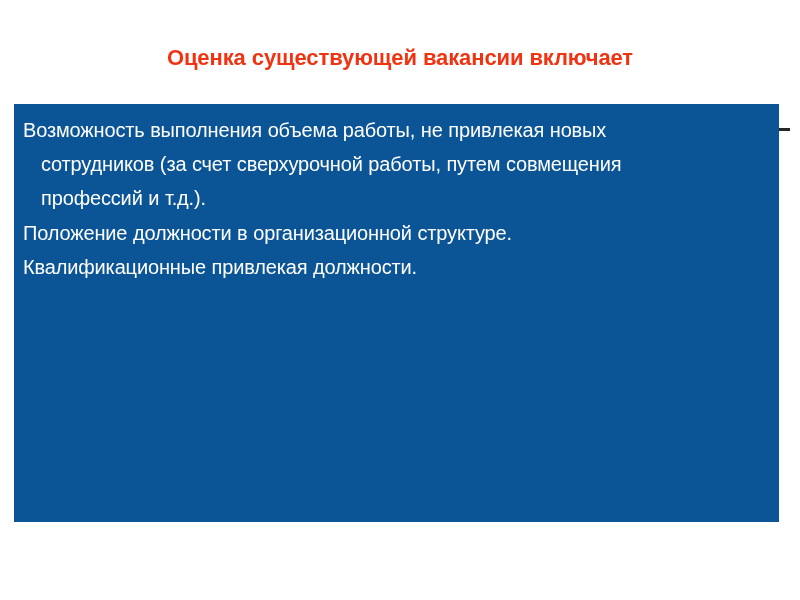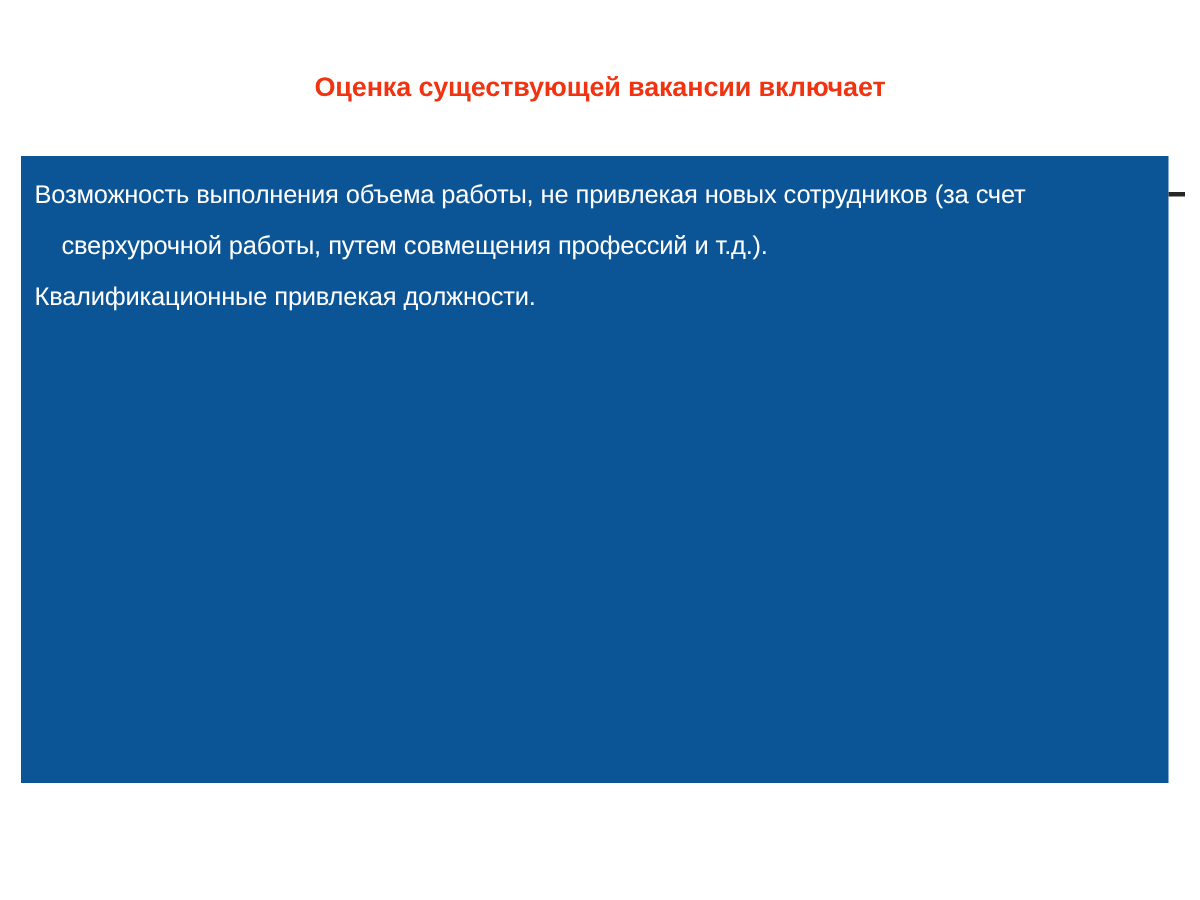--- a/index.html
+++ b/index.html
@@ -25,21 +25,21 @@
     background: #ffffff;
   }
 
   
   .slide-title {
     position: absolute;
     left: 0;
     top: 44px;
     width: 800px;
     text-align: center;
-    font-size: 18px;
+    font-size: 22px;
     font-weight: bold;
     color: #f03311;
     letter-spacing: -0.1px;
     line-height: 28px;
     white-space: nowrap;
   }
 
   
   .content-panel {
     position: absolute;
@@ -54,21 +54,21 @@
   }
 
   .body-list {
     margin: 0;
     padding: 0;
     list-style: none;
   }
 
   .body-item {
     color: #ffffff;
-    font-size: 17px;
+    font-size: 20px;
     line-height: 34.2px;
     letter-spacing: -0.15px;
     
     padding-left: 18px;
     text-indent: -18px;
     margin: 0;
     max-width: 680px;
     word-spacing: 0.2px;
   }
 
@@ -85,19 +85,20 @@
 </head>
 <body>
 
 <div class="slide">
 
   <div class="slide-title">Оценка существующей вакансии включает</div>
 
   <div class="content-panel">
     <ul class="body-list">
       <li class="body-item">Возможность выполнения объема работы, не привлекая новых сотрудников (за счет сверхурочной работы, путем совмещения профессий и т.д.).</li>
+      <li class="body-item">Положение должности в организационной структуре.</li>
       <li class="body-item">Квалификационные привлекая  должности.</li>
     </ul>
   </div>
 
   <div class="edge-dash"></div>
 
 </div>
 
 </body></html>

